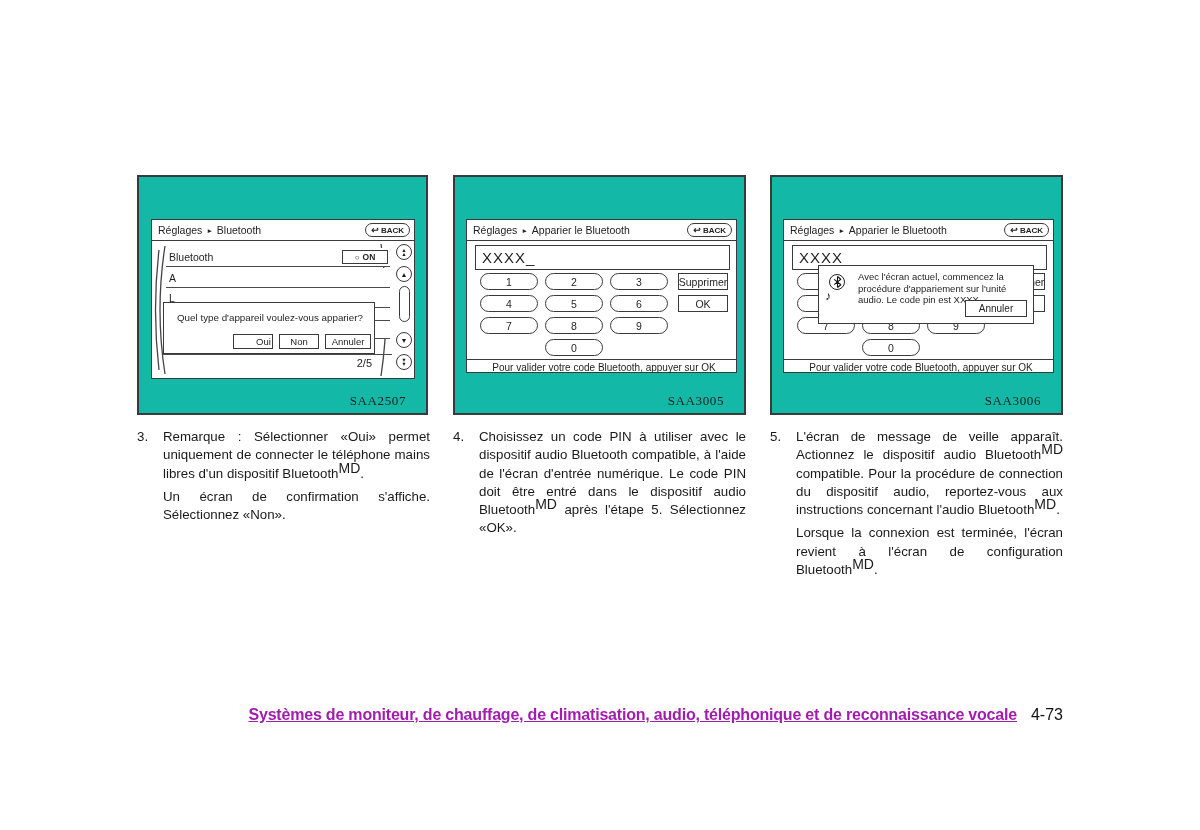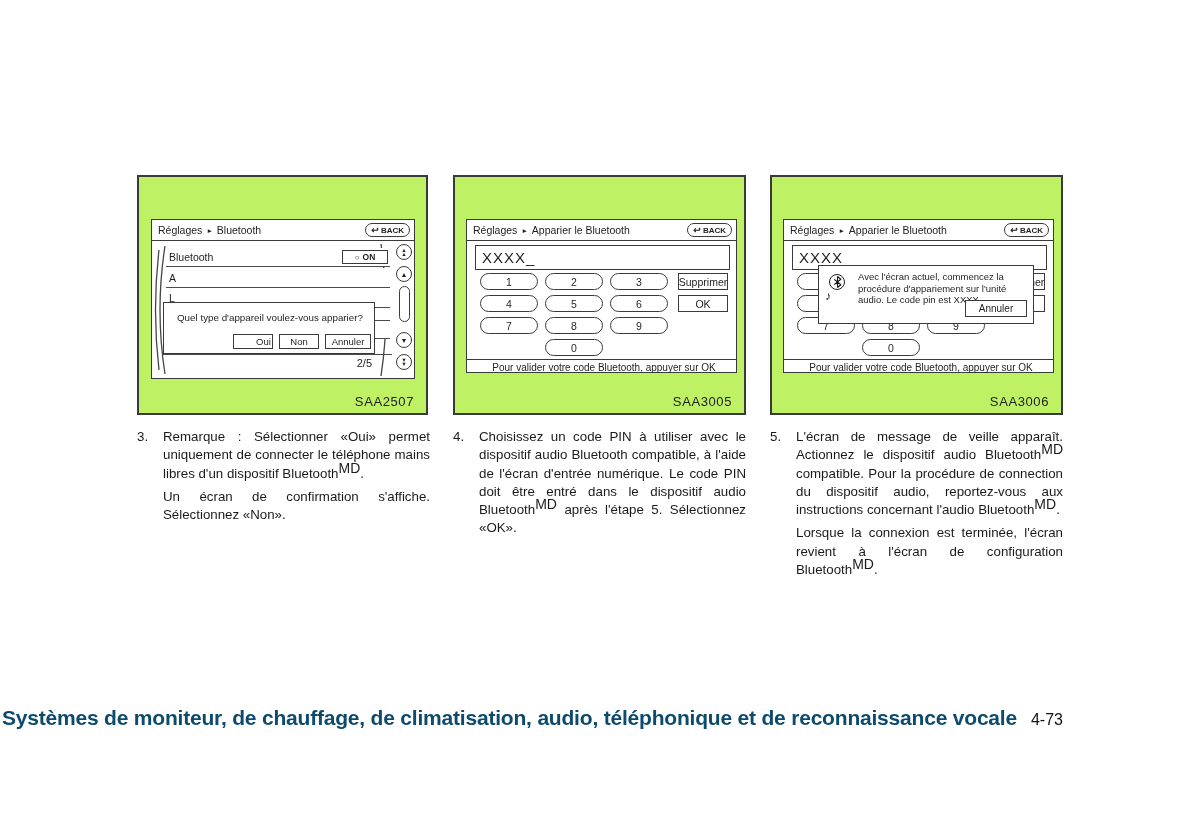--- a/index.html
+++ b/index.html
@@ -3,25 +3,25 @@
 <meta charset="utf-8">
 <style>
   * { margin:0; padding:0; box-sizing:border-box; }
   body {
     width:1200px; height:830px; position:relative;
     background:#ffffff; color:#1f1f1f;
     font-family:"Liberation Sans", sans-serif;
     overflow:hidden;
   }
   
-  .figure { position:absolute; top:175px; height:240px; border:2px solid #3a3a3a; background:#bef264; }
+  .figure { position:absolute; top:175px; height:240px; border:2px solid #3a3a3a; background:#14b8a6; }
   #fig1 { left:137px; width:291px; }
   #fig2 { left:453px; width:293px; }
   #fig3 { left:770px; width:293px; }
-  .fig-label { position:absolute; right:12px; bottom:4px; font-size:13px; letter-spacing:.6px; color:#222; }
+  .fig-label { position:absolute; right:20px; bottom:4px; font-size:13px; letter-spacing:.6px; color:#222;font-family:Liberation Serif, serif; }
 
   
   .screen { position:absolute; border:1.6px solid #3a3a3a; background:#fff; }
   .screen-header { position:absolute; top:0; left:0; right:0; height:21px; border-bottom:1.4px solid #3a3a3a;
                    display:flex; align-items:center; padding-left:6px; font-size:10.5px; color:#222; }
   .crumb-arrow { font-size:6.5px; margin:0 4px; position:relative; top:.5px; }
   .back-btn { position:absolute; right:4px; top:3px; height:14px; border:1.5px solid #3a3a3a; border-radius:8px;
               display:flex; align-items:center; padding:0 5px; font-size:8px; font-weight:bold; gap:2px; background:#fff; }
   .back-arrow { font-size:9px; font-weight:bold; position:relative; top:-.5px; }
 
@@ -74,21 +74,21 @@
   .step { position:absolute; top:428px; width:293px; font-size:13.3px; line-height:18.3px;
           text-align:justify; color:#1a1a1a; }
   #step3 { left:137px; } #step4 { left:453px; } #step5 { left:770px; }
   .step-num { position:absolute; left:0; top:0; }
   .step-body { margin-left:26px; }
   .para + .para { margin-top:5px; }
   .para sup { font-size:14px; line-height:0; }
 
   
   .footer { position:absolute; top:706px; right:137px; display:flex; align-items:baseline; gap:14px; white-space:nowrap; }
-  .footer-title { font-size:21px; font-weight:bold; letter-spacing:-.2px; color:#0c4a6e; }
+  .footer-title { font-size:16px; font-weight:bold; letter-spacing:-.2px; color:#a21caf;text-decoration:underline; }
   .footer-page { font-size:16px; color:#111; }
 </style>
 </head>
 <body>
 
 <div class="figure" id="fig1">
   <div class="screen" style="left:12px; top:42px; width:264px; height:160px;">
     <div class="screen-header">
       <span>Réglages</span>
       <span class="crumb-arrow">►</span>

